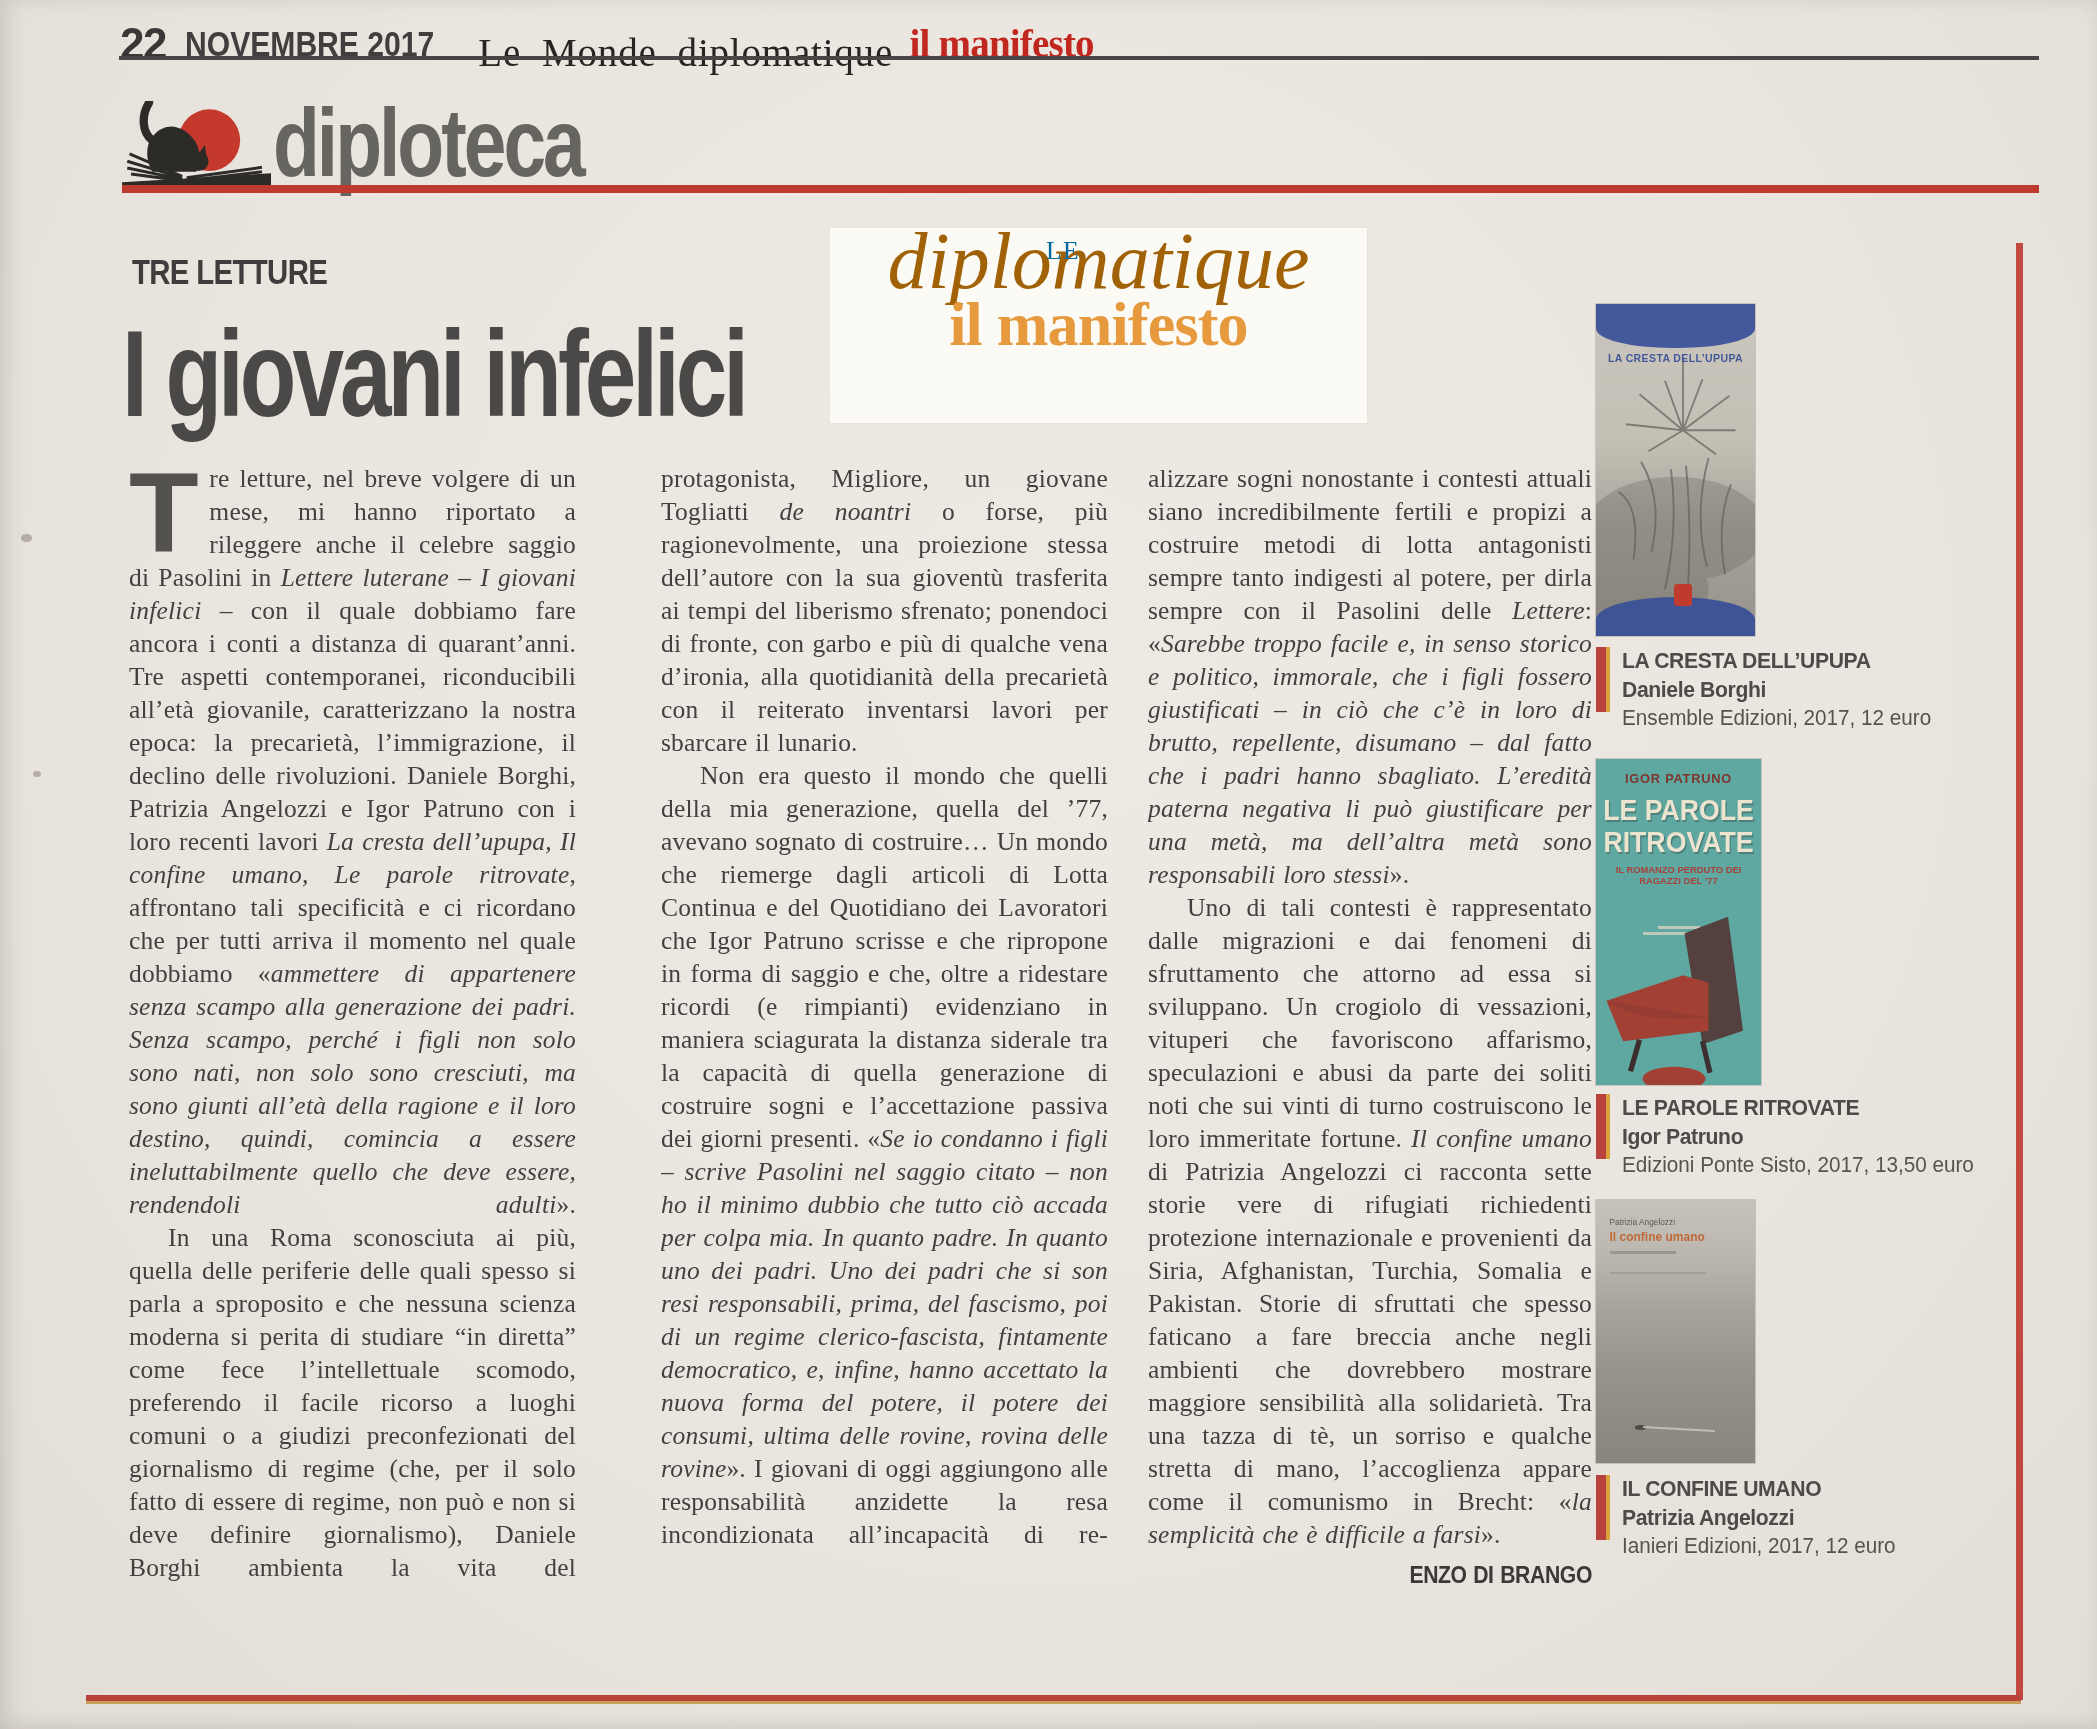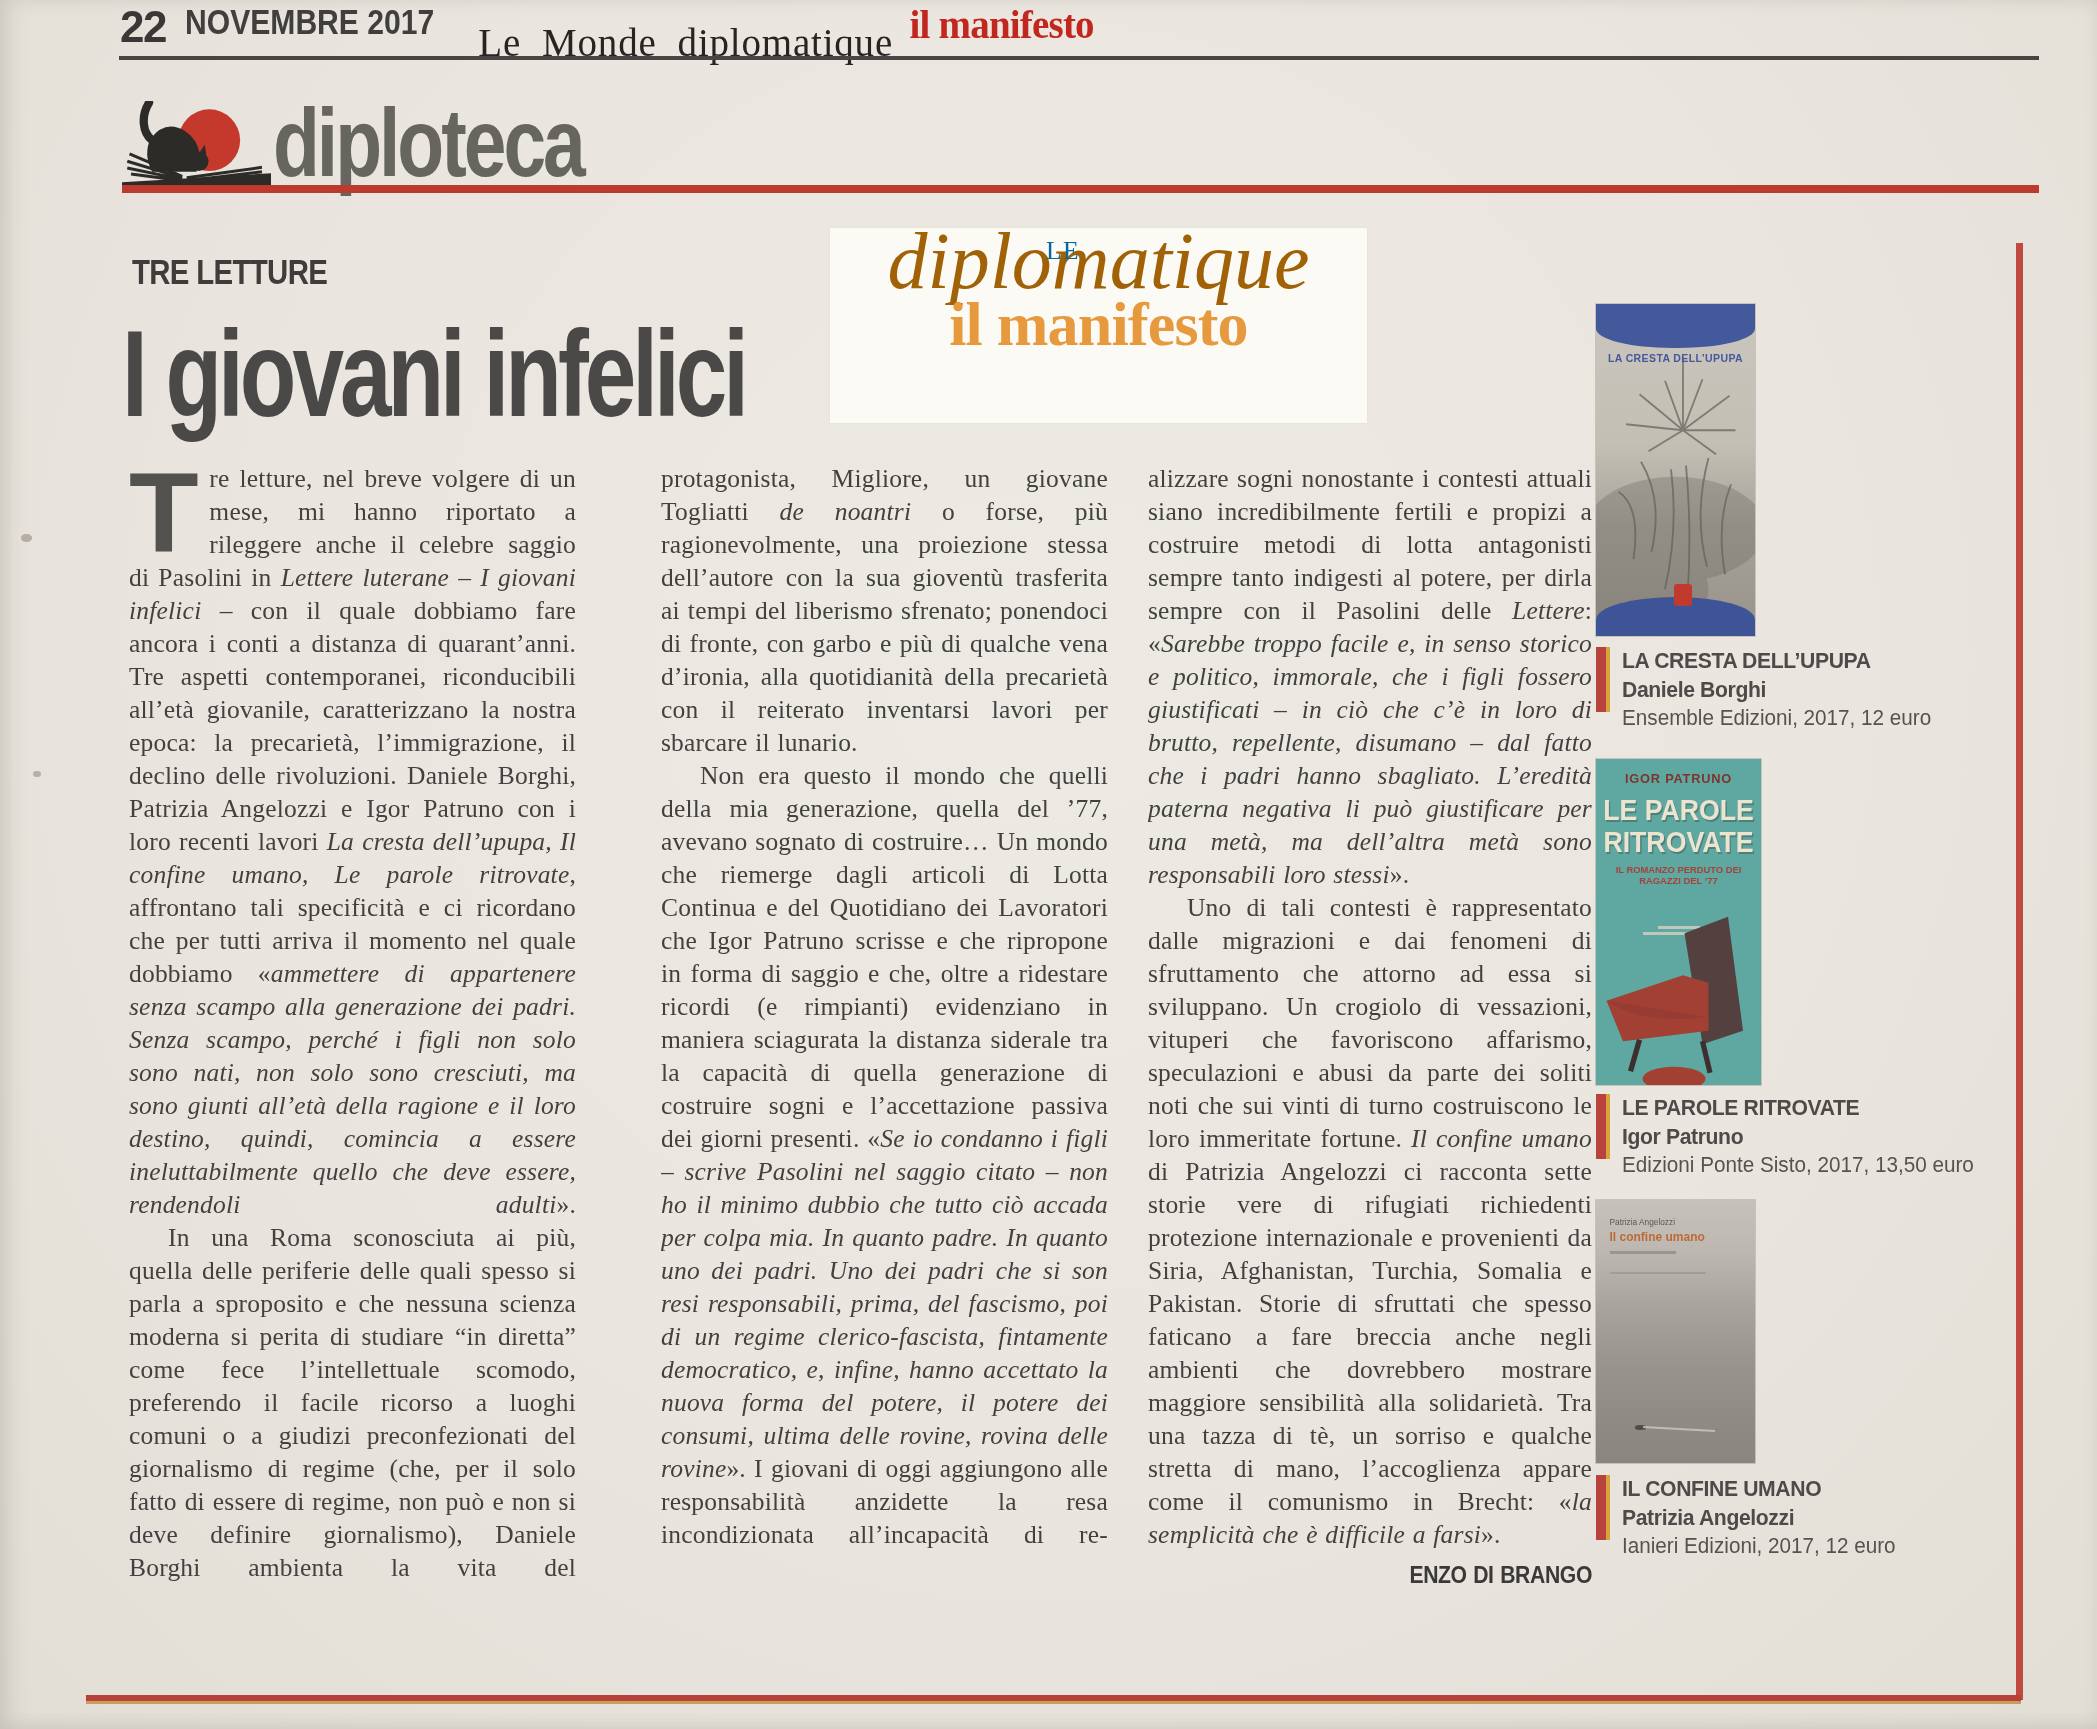--- a/index.html
+++ b/index.html
@@ -3,21 +3,21 @@
 <meta charset="utf-8">
 <style>
   html,body{margin:0;padding:0;background:#d9d5ce;}
   #paper{
     position:relative;width:2097px;height:1730px;overflow:hidden;
     background:radial-gradient(ellipse at 50% 38%, #edeae3 0%, #eae6df 55%, #e2ded6 100%);
     font-family:"Liberation Serif", serif;color:#434140;
     box-shadow:inset 10.5px 0 19.5px rgba(90,80,70,.12), inset 0 -6px 15px rgba(90,80,70,.08);
   }
   
-  .hdr{position:absolute;left:120px;top:2px;display:flex;align-items:flex-start;white-space:nowrap;}
+  .hdr{position:absolute;left:120px;top:12px;display:flex;align-items:center;white-space:nowrap;}
   .hdr-num{font-family:"Liberation Sans",sans-serif;font-weight:700;font-size:44px;color:#393836;letter-spacing:-1.5px;}
   .hdr-date{font-family:"Liberation Sans",sans-serif;font-weight:700;font-size:35px;color:#403f3d;margin-left:19.5px;
     transform:scaleX(.86);transform-origin:0 100%;display:inline-block;letter-spacing:0;}
   .hdr-masthead{font-size:39px;color:#262522;margin-left:3px;word-spacing:10.5px;letter-spacing:0.8px;margin-top:18px;}
   .hdr-manifesto{font-weight:700;font-size:39px;color:#c1271e;margin-left:16.5px;letter-spacing:-0.8px;}
   .rule-dark{position:absolute;left:119px;top:56px;width:1920px;height:3.8px;background:#47464 4;background:#474644;}
   
   .diplo-icon{position:absolute;left:122px;top:101px;width:149px;height:95px;}
   .diplo-word{position:absolute;left:273px;top:98px;font-family:"Liberation Sans",sans-serif;font-weight:700;
     font-size:96px;line-height:90px;color:#67655f;letter-spacing:-3.8px;transform:scaleX(.8);transform-origin:0 0;}

